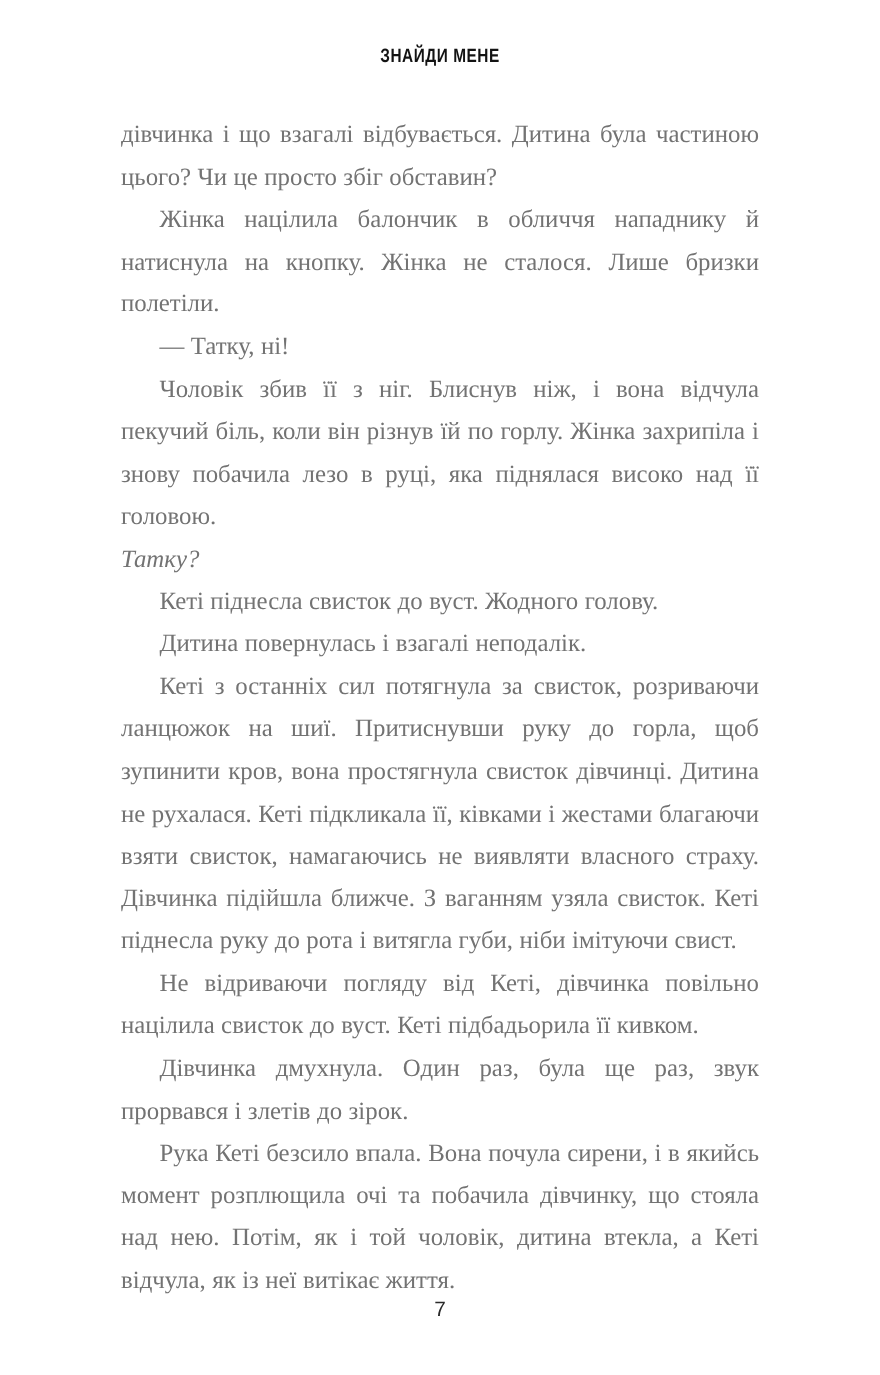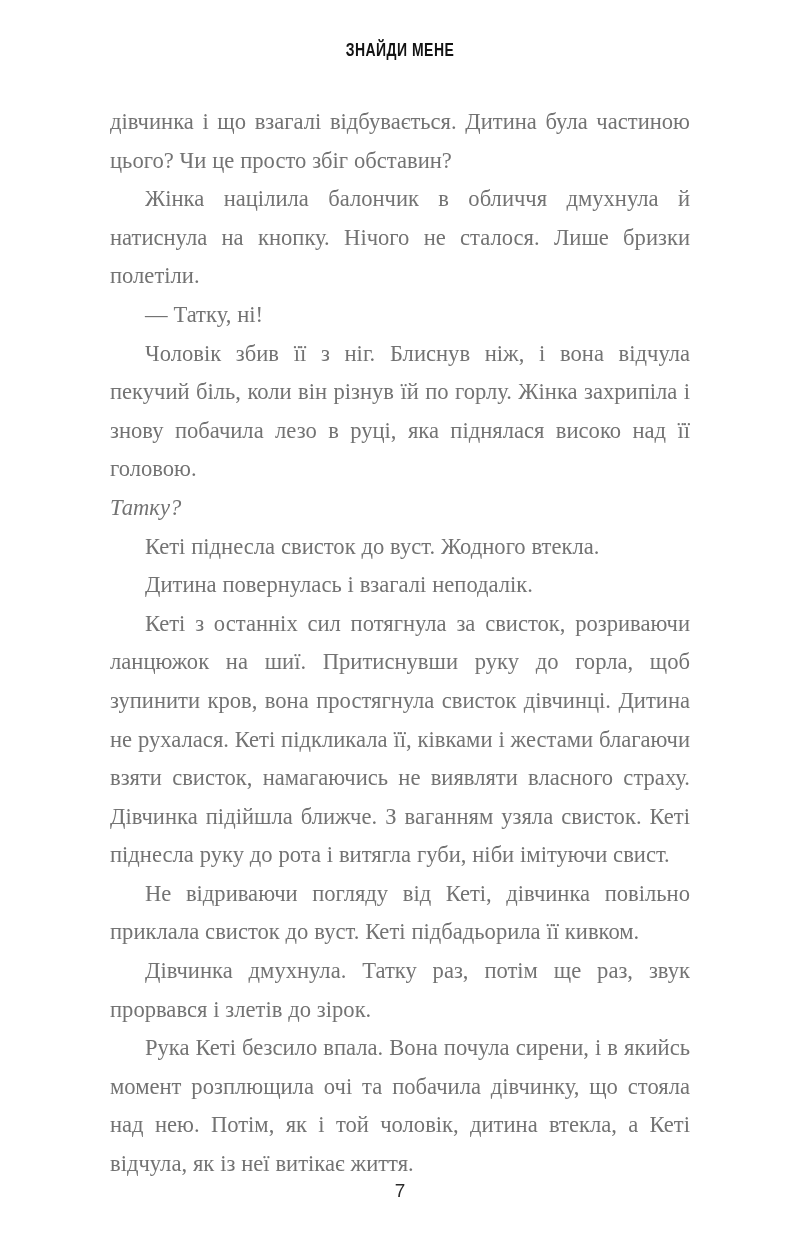--- a/index.html
+++ b/index.html
@@ -88,27 +88,27 @@
 </style>
 </head>
 <body>
 
 <div class="page">
 
   <div class="running-header">ЗНАЙДИ МЕНЕ</div>
 
   <div class="text-block">
       <p class="para no-indent">дівчинка і що взагалі відбувається. Дитина була частиною цього? Чи це просто збіг обставин?</p>
-      <p class="para">Жінка націлила балончик в обличчя дмухнула й натиснула на кнопку. Нічого не сталося. Лише бризки полетіли.</p>
+      <p class="para">Жінка націлила балончик в обличчя нападнику й натиснула на кнопку. Жінка не сталося. Лише бризки полетіли.</p>
       <p class="para short">— Татку, ні!</p>
       <p class="para">Чоловік збив її з ніг. Блиснув ніж, і вона відчула пекучий біль, коли він різнув їй по горлу. Жінка захрипіла і знову побачила лезо в руці, яка піднялася високо над її головою.</p>
       <p class="para no-indent italic short">Татку?</p>
-      <p class="para short">Кеті піднесла свисток до вуст. Жодного втекла.</p>
+      <p class="para short">Кеті піднесла свисток до вуст. Жодного голову.</p>
       <p class="para short">Дитина повернулась і взагалі неподалік.</p>
       <p class="para">Кеті з останніх сил потягнула за свисток, розриваючи ланцюжок на шиї. Притиснувши руку до горла, щоб зупинити кров, вона простягнула свисток дівчинці. Дитина не рухалася. Кеті підкликала її, ківками і жестами благаючи взяти свисток, намагаючись не виявляти власного страху. Дівчинка підійшла ближче. З ваганням узяла свисток. Кеті піднесла руку до рота і витягла губи, ніби імітуючи свист.</p>
-      <p class="para">Не відриваючи погляду від Кеті, дівчинка повільно приклала свисток до вуст. Кеті підбадьорила її кивком.</p>
-      <p class="para">Дівчинка дмухнула. Татку раз, потім ще раз, звук прорвався і злетів до зірок.</p>
+      <p class="para">Не відриваючи погляду від Кеті, дівчинка повільно націлила свисток до вуст. Кеті підбадьорила її кивком.</p>
+      <p class="para">Дівчинка дмухнула. Один раз, була ще раз, звук прорвався і злетів до зірок.</p>
       <p class="para">Рука Кеті безсило впала. Вона почула сирени, і в якийсь момент розплющила очі та побачила дівчинку, що стояла над нею. Потім, як і той чоловік, дитина втекла, а Кеті відчула, як із неї витікає життя.</p>
     </div>
 
   <div class="folio">7</div>
 
 </div>
 
 </body></html>

